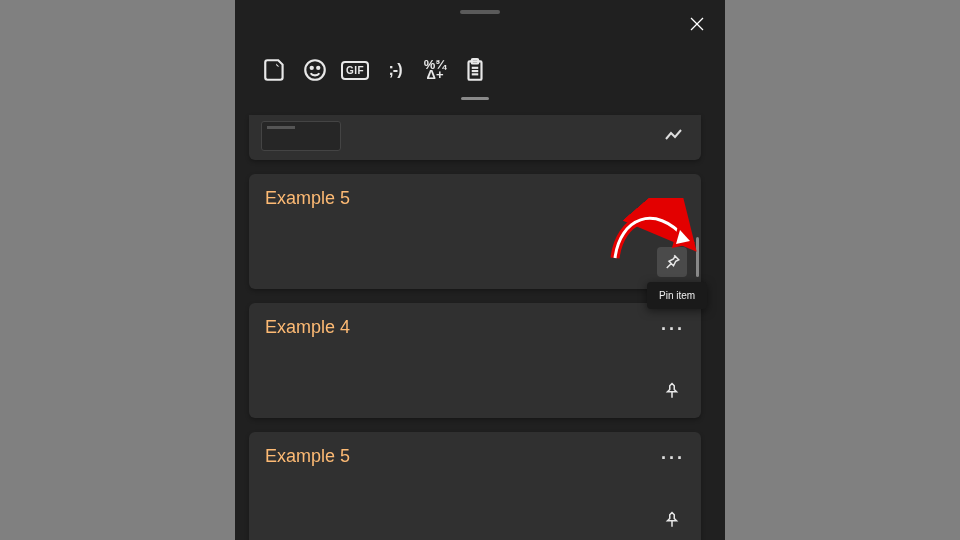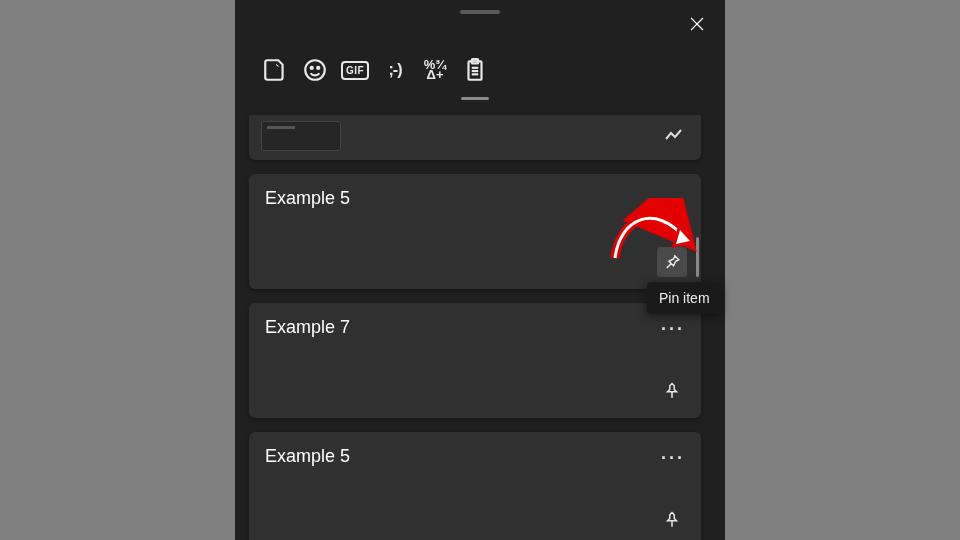--- a/index.html
+++ b/index.html
@@ -13,26 +13,26 @@
   .tab-underline{position:absolute;bottom:-10px;left:50%;transform:translateX(-50%);width:28px;height:3px;background:#8a8a8a;border-radius:2px}
   .gif-box{border:2px solid #e8e8e8;border-radius:4px;font-size:10px;font-weight:700;padding:2px 3px;letter-spacing:0.5px;color:#e8e8e8}
   .kaomoji{font-size:16px;font-weight:600;letter-spacing:-1px}
   .symgrid{font-size:13px;line-height:10px;text-align:center;font-weight:600}
   .content{position:absolute;left:14px;top:115px;width:452px;height:420px}
   .partial-card{width:452px;height:45px;background:#303030;border-radius:0 0 6px 6px;position:relative;margin-bottom:14px;box-shadow:0 2px 4px rgba(0,0,0,0.3)}
   .partial-card .mini{position:absolute;left:12px;top:6px;width:78px;height:28px;background:#262626;border:1px solid #444;border-radius:3px}
   .partial-card .mini::before{content:"";position:absolute;left:5px;top:4px;width:28px;height:3px;background:#555}
   .partial-card .statusicon{position:absolute;right:18px;top:12px;color:#ddd}
   .card{width:452px;height:115px;background:#303030;border-radius:6px;position:relative;margin-bottom:14px;box-shadow:0 2px 4px rgba(0,0,0,0.3);cursor:pointer}
-  .card .title{position:absolute;left:16px;top:14px;color:#ffffff;font-size:18px;font-weight:400}
+  .card .title{position:absolute;left:16px;top:14px;color:#fdba74;font-size:18px;font-weight:400}
   .card .more{position:absolute;right:16px;top:16px;color:#e0e0e0;cursor:pointer;font-size:18px;letter-spacing:2px;font-weight:700}
   .card .pin{position:absolute;right:14px;bottom:12px;width:30px;height:30px;display:flex;align-items:center;justify-content:center;color:#e0e0e0;cursor:pointer;border-radius:4px}
   .card .pin.hover{background:#4a4a4a}
   .card .pin svg{width:18px;height:18px}
-  .tooltip{position:absolute;background:#1a1a1a;color:#eee;font-size:14px;padding:8px 12px;border-radius:4px;box-shadow:0 2px 8px rgba(0,0,0,0.5);white-space:nowrap}
+  .tooltip{position:absolute;background:#1a1a1a;color:#eee;font-size:10px;padding:8px 12px;border-radius:4px;box-shadow:0 2px 8px rgba(0,0,0,0.5);white-space:nowrap}
   .scrollind{position:absolute;right:2px;width:3px;height:40px;background:#888;border-radius:2px}
   .arrow-annot{position:absolute;pointer-events:none}
 </style>
 </head>
 <body>
 
 <div class="panel">
 
   <div class="drag-handle"></div>
 
@@ -99,21 +99,21 @@
       <div class="pin hover">
         <svg viewBox="0 0 24 24" fill="none" stroke="#e8e8e8" stroke-width="2">
           <path d="M15 3l6 6-4 2-3 6-3-3-6 6 6-6-3-3 6-3 2-4z" transform="rotate(0 12 12)"></path>
         </svg>
       </div>
     </div>
 
     <div class="scrollind" style="top:122px"></div>
 
     <div class="card">
-      <div class="title">Example 7</div>
+      <div class="title">Example 4</div>
       <div class="more">···</div>
       <div class="pin">
         <svg viewBox="0 0 24 24" fill="none" stroke="#e8e8e8" stroke-width="2">
           <path d="M12 2l3 3v5l3 3H6l3-3V5l3-3z"></path>
             <line x1="12" y1="13" x2="12" y2="21"></line>
         </svg>
       </div>
     </div>
 
     <div class="card">

